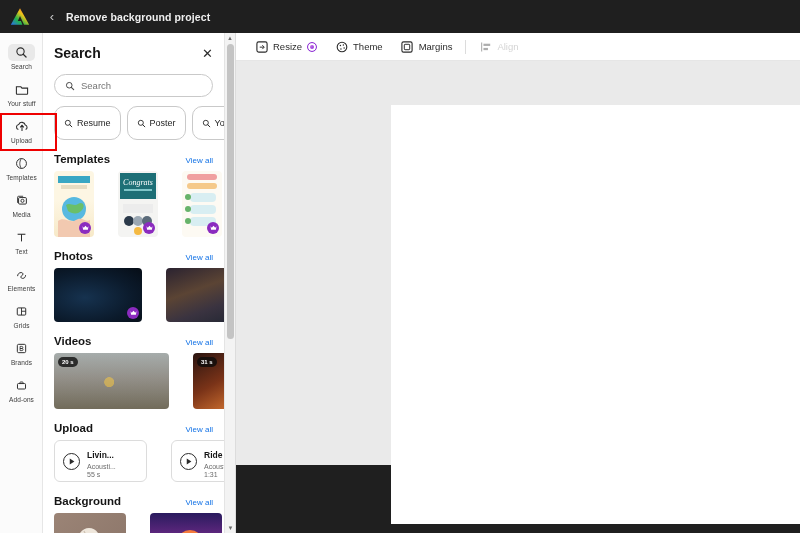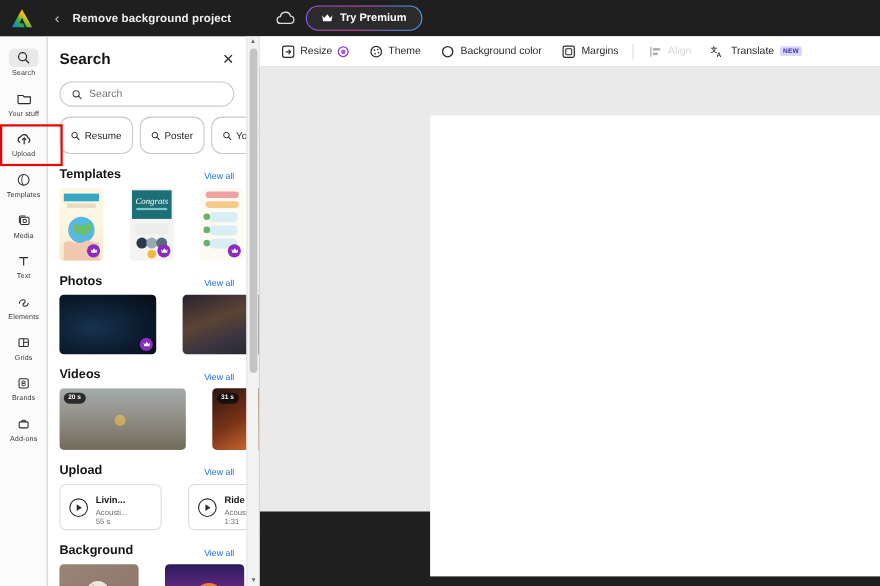--- a/index.html
+++ b/index.html
@@ -226,31 +226,20 @@
           <stop offset="0.33" stop-color="#21b24b"></stop>
           <stop offset="0.62" stop-color="#f0c419"></stop>
           <stop offset="1" stop-color="#ec3b3b"></stop>
         </linearGradient>
       </defs>
       <path d="M12 2 L22 20 L16.4 20 L12 10.5 L9.6 16 L13 16 L14.6 20 L2 20 Z" fill="url(#lg)"></path>
     </svg>
     <div class="back-chev">‹</div>
     <div class="proj-title">Remove background project</div>
 
-    <div class="topbar-right">
-      <svg class="cloud-icon" viewBox="0 0 24 24">
-        <path d="M6.5 18h11a4.2 4.2 0 0 0 .4-8.38A6 6 0 0 0 6.2 10.2 3.9 3.9 0 0 0 6.5 18z" fill="none" stroke="#dcdcdc" stroke-width="1.5"></path>
-      </svg>
-      <div class="premium-btn">
-        <svg class="crown-w" viewBox="0 0 14 11">
-          <path d="M1 2.2 L3.6 5.2 L7 1 L10.4 5.2 L13 2.2 L11.8 9 H2.2 Z" fill="#ffffff"></path>
-        </svg>
-        <span class="premium-label">Try Premium</span>
-      </div>
-    </div>
   </div>
 
   <div class="rail">
 
     <div class="rail-item active">
       <span class="ri-ic">
         <svg width="13" height="13" viewBox="0 0 20 20">
             <circle cx="8.5" cy="8.5" r="5.6" fill="none" stroke="#2b2b2b" stroke-width="1.7"></circle>
             <line x1="12.6" y1="12.6" x2="17" y2="17" stroke="#2b2b2b" stroke-width="1.9" stroke-linecap="round"></line>
           </svg>
@@ -580,28 +569,20 @@
               <circle cx="8" cy="8" r="6.4" fill="none" stroke="#2b2b2b" stroke-width="1.5"></circle>
               <circle cx="5.8" cy="6" r="1" fill="#2b2b2b"></circle>
               <circle cx="9.8" cy="5.4" r="1" fill="#2b2b2b"></circle>
               <circle cx="10.8" cy="9.2" r="1" fill="#2b2b2b"></circle>
               <circle cx="6.6" cy="10.6" r="1" fill="#2b2b2b"></circle>
             </svg>
         </span>
         <span class="tb-lb">Theme</span>
       </div>
 
-      <div class="tb-item">
-        <span class="tb-ic">
-          <svg width="12" height="12" viewBox="0 0 16 16">
-              <circle cx="8" cy="8" r="6.2" fill="none" stroke="#2b2b2b" stroke-width="1.6"></circle>
-            </svg>
-        </span>
-        <span class="tb-lb">Background color</span>
-      </div>
 
       <div class="tb-item">
         <span class="tb-ic">
           <svg width="12" height="12" viewBox="0 0 16 16">
               <rect x="1.2" y="1.2" width="13.6" height="13.6" rx="2.2" fill="none" stroke="#2b2b2b" stroke-width="1.5"></rect>
               <rect x="4.4" y="4.4" width="7.2" height="7.2" rx="1" fill="none" stroke="#2b2b2b" stroke-width="1.3"></rect>
             </svg>
         </span>
         <span class="tb-lb">Margins</span>
       </div>
@@ -612,29 +593,19 @@
         <span class="tb-ic">
           <svg width="12" height="12" viewBox="0 0 16 16">
               <line x1="2.2" y1="2" x2="2.2" y2="14" stroke="#2b2b2b" stroke-width="1.5"></line>
               <rect x="4.6" y="3.6" width="9" height="3" fill="#2b2b2b"></rect>
               <rect x="4.6" y="9.2" width="6" height="3" fill="#2b2b2b"></rect>
             </svg>
         </span>
         <span class="tb-lb">Align</span>
       </div>
 
-      <div class="tb-item">
-        <span class="tb-ic">
-          <svg width="13" height="12" viewBox="0 0 17 16">
-              <text x="0" y="8" font-family="Liberation Sans, sans-serif" font-size="8" font-weight="bold" fill="#2b2b2b">文</text>
-              <text x="7" y="14" font-family="Liberation Sans, sans-serif" font-size="8" font-weight="bold" fill="#2b2b2b">A</text>
-            </svg>
-        </span>
-        <span class="tb-lb">Translate</span>
-        <span class="new-badge">NEW</span>
-      </div>
     </div>
 
     <div class="page-label">Page 1 / 1 - Add title</div>
     <div class="canvas-sheet"></div>
   </div>
 
 </div>
 
 </body></html>

